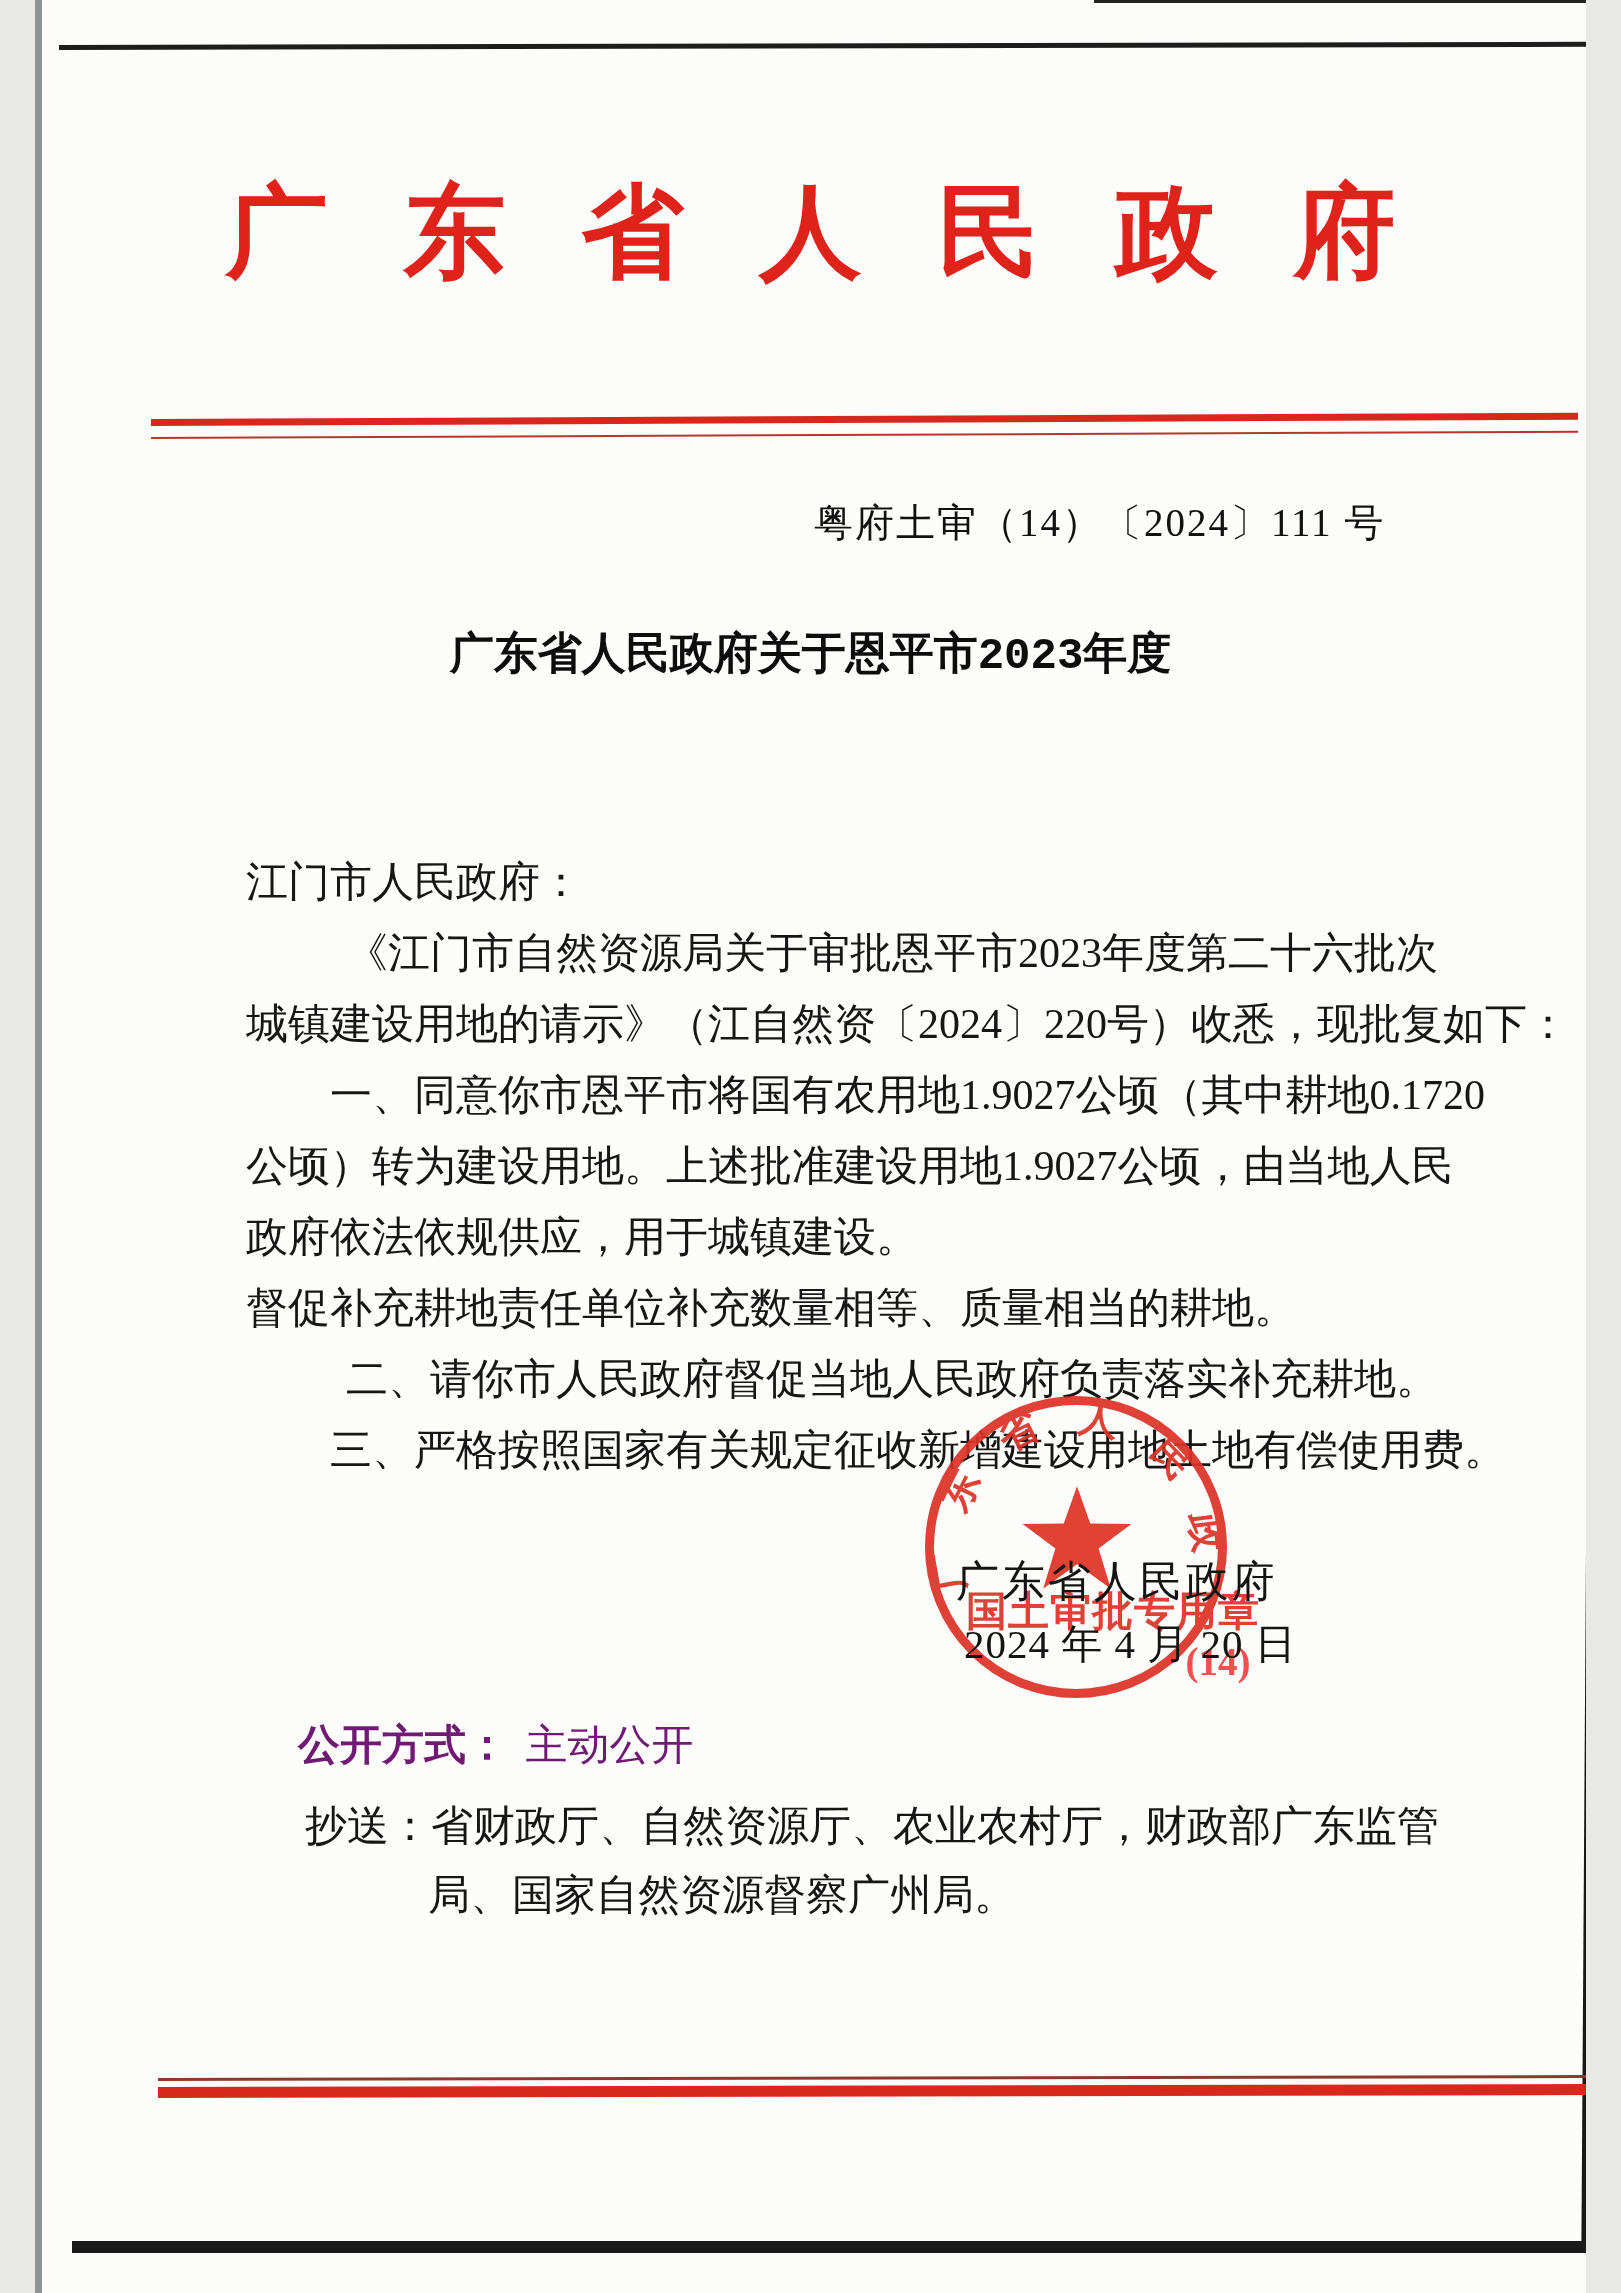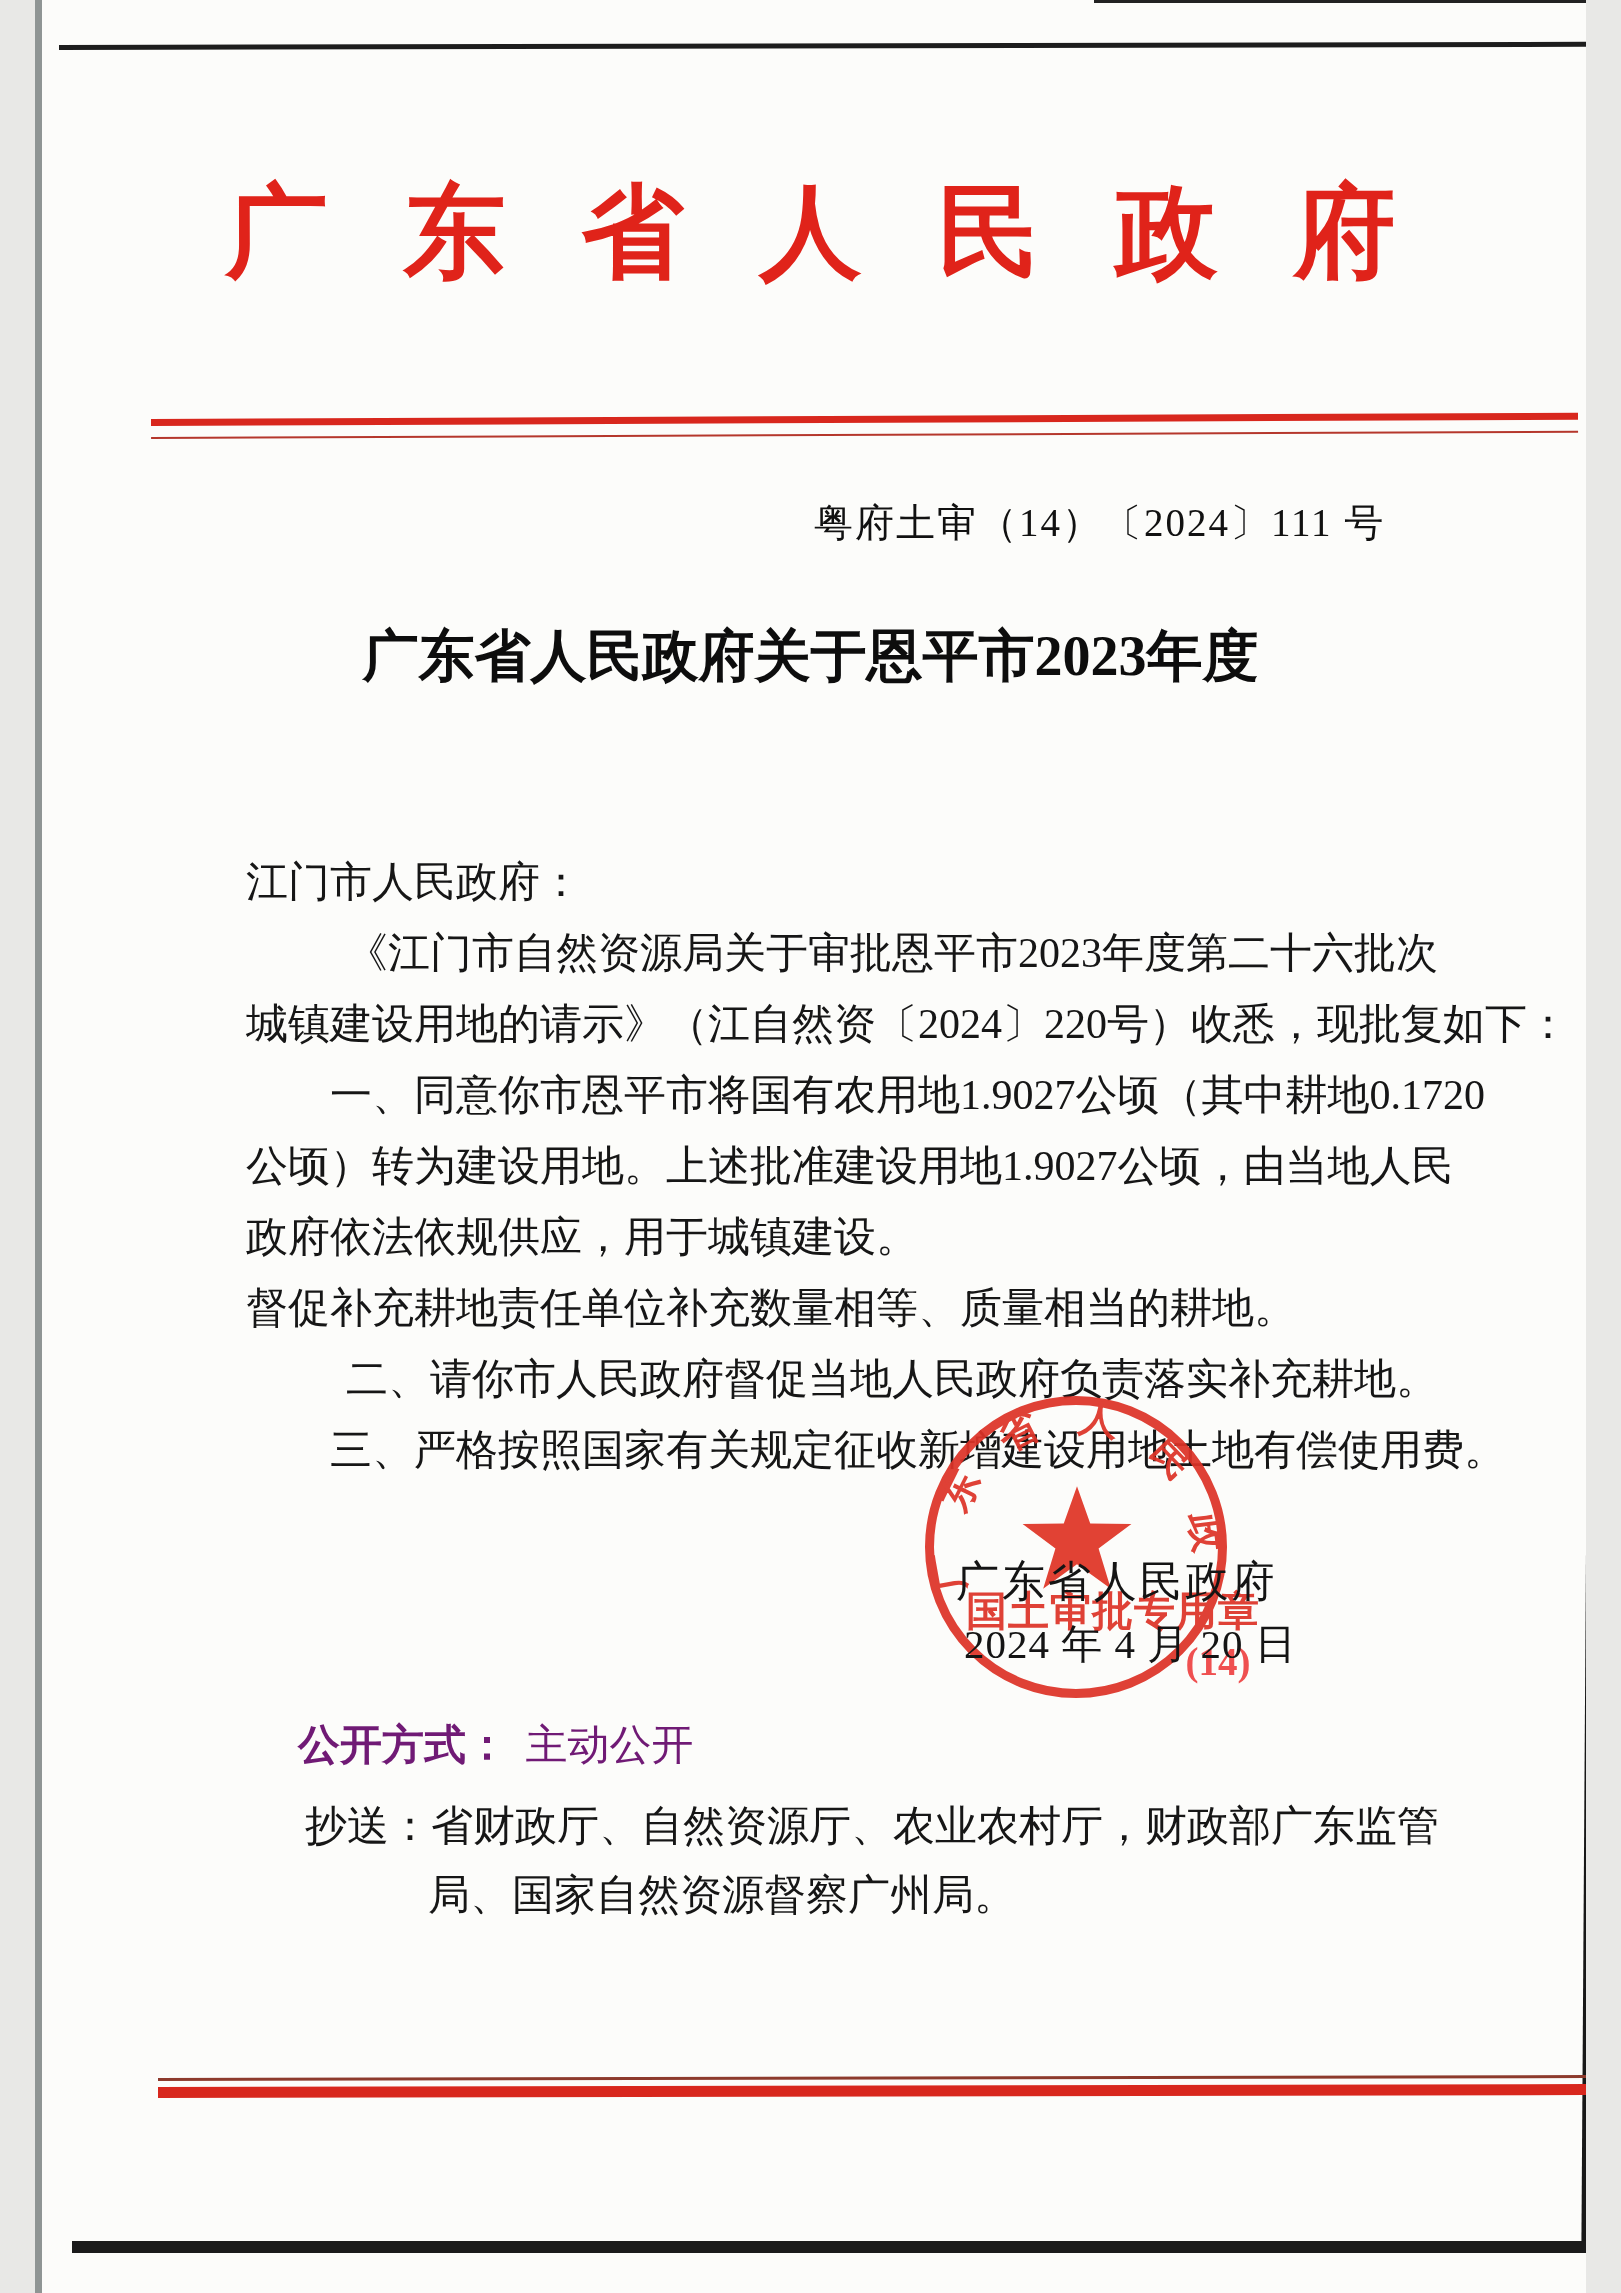--- a/index.html
+++ b/index.html
@@ -31,23 +31,23 @@
   .red-rule-top .thick{height:6.9px;background:#d8271d;}
   .red-rule-top .thin{height:2px;background:#b5372c;margin-top:10.8px;}
   .doc-number{
     position:absolute;left:779px;top:496px;
     font-size:39px;letter-spacing:2px;color:#111;
     font-family:"Liberation Serif","DejaVu Serif",serif;
   }
   
   .doc-title{
     position:absolute;left:0;top:616px;width:100%;
-    text-align:center;font-weight:900;font-size:56px;line-height:80px;
+    text-align:center;font-weight:900;font-size:44px;line-height:80px;
     color:#0d0d0d;
-    font-family:Liberation Serif, serif;
+    font-family:Liberation Mono, monospace;
   }
   
   .body-block{
     position:absolute;left:211px;top:847px;width:1208px;
     font-size:42px;line-height:71px;color:#161616;
     font-family:"Liberation Serif","DejaVu Serif",serif;
   }
   .body-line{white-space:nowrap;}
   .body-line.indent{padding-left:84px;text-align:center;}
   

